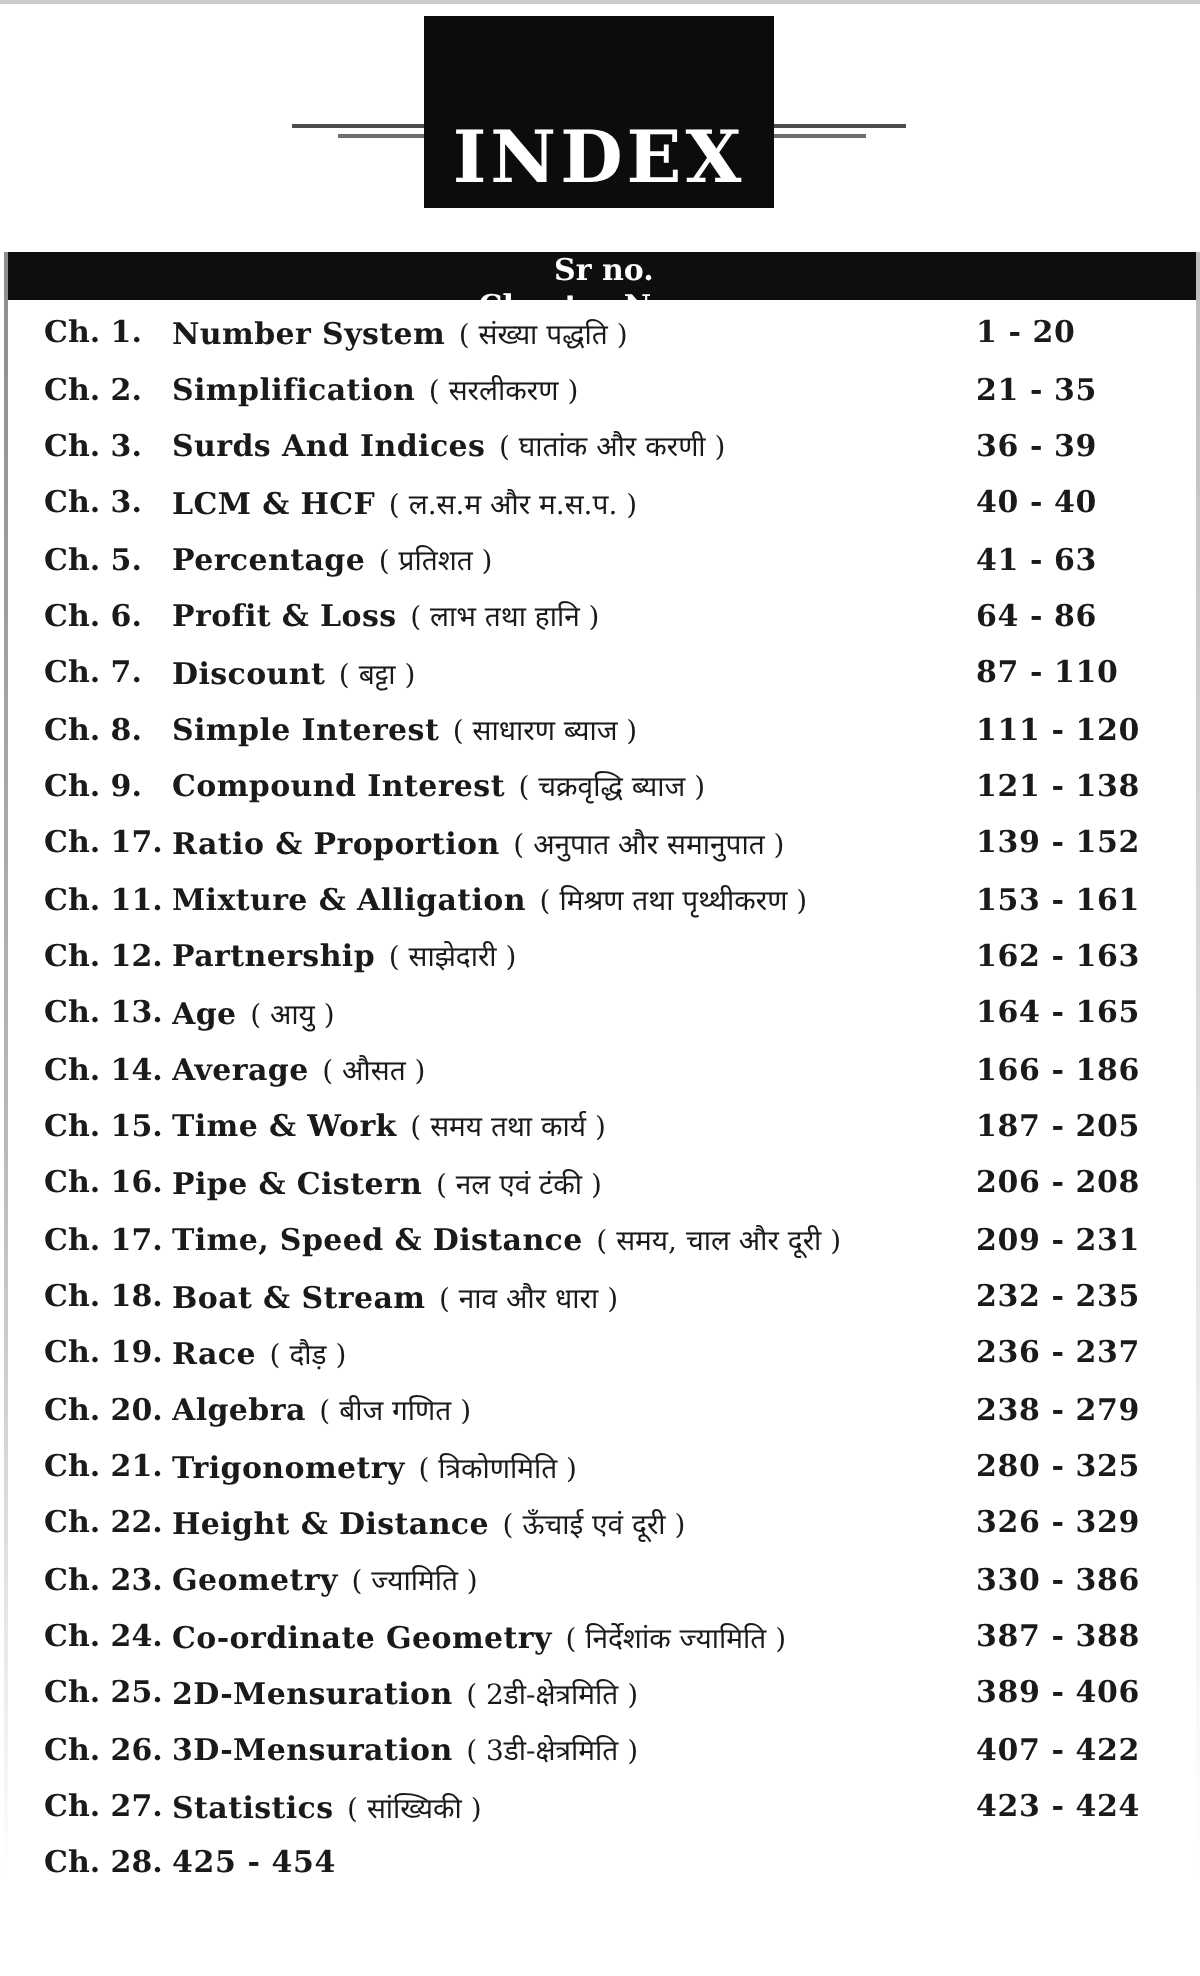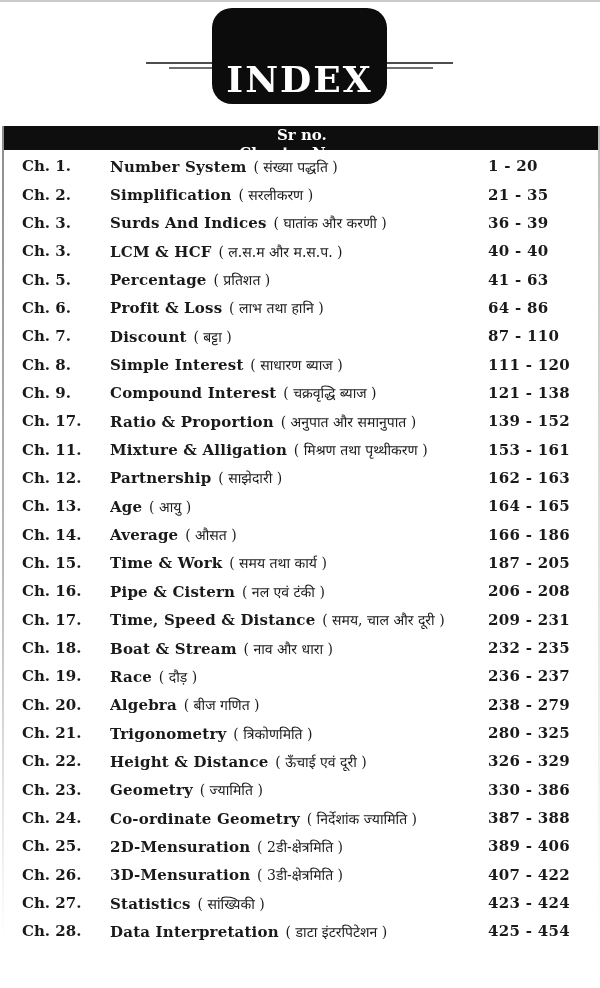--- a/index.html
+++ b/index.html
@@ -30,21 +30,21 @@
     position: absolute; right: 0; top: 126px; width: 2px; height: 812px;
     background: linear-gradient(#bdbdbd, rgba(210,210,210,0));
   }
 
   
   .banner { position: relative; height: 126px; }
   .index-box {
     position: absolute; left: 212px; top: 8px;
     width: 175px; height: 96px;
     background: var(--banner_bg);
-    display: flex; align-items: flex-end; justify-content: center; border-radius: 20px;
+    display: flex; align-items: flex-end; justify-content: center;
   }
   .index-title {
     color: #ffffff;
     font-weight: bold;
     font-size: 36px;
     letter-spacing: 2px;
     line-height: 1;
     padding-bottom: 7px;
   }
   .deco-line { position: absolute; background: #4d4d4d; }
@@ -68,21 +68,20 @@
   .h-sr { width: 86px; padding-left: 20px; }
   .h-chapter { flex: 1; }
   .h-page { padding-right: 24px; }
 
   .rows { padding-top: 2px; }
   .row {
     display: flex;
     align-items: center;
     height: 28.35px;
     font-size: 15px;
-    gap: 24px;
   }
   .c-sr {
     width: 86px;
     padding-left: 22px;
     font-weight: bold;
     white-space: nowrap;
   }
   .c-name { flex: 1; white-space: nowrap; overflow: hidden; }
   .c-name b { font-weight: bold; letter-spacing: 0.2px; margin-top: 27px; }
   .c-name .hindi {
@@ -279,16 +278,15 @@
   </div>
 
   <div class="row">
     <span class="c-sr">Ch. 27.</span>
     <span class="c-name"><b>Statistics</b> <span class="hindi">( सांख्यिकी )</span></span>
     <span class="c-page">423 - 424</span>
   </div>
 
   <div class="row">
     <span class="c-sr">Ch. 28.</span>
-    <span class="c-name"><b>Data Interpretation</b> <span class="hindi">( डाटा इंटरपिटेशन )</span></span>
     <span class="c-page">425 - 454</span>
   </div>
 </div>
 
 </body></html>

